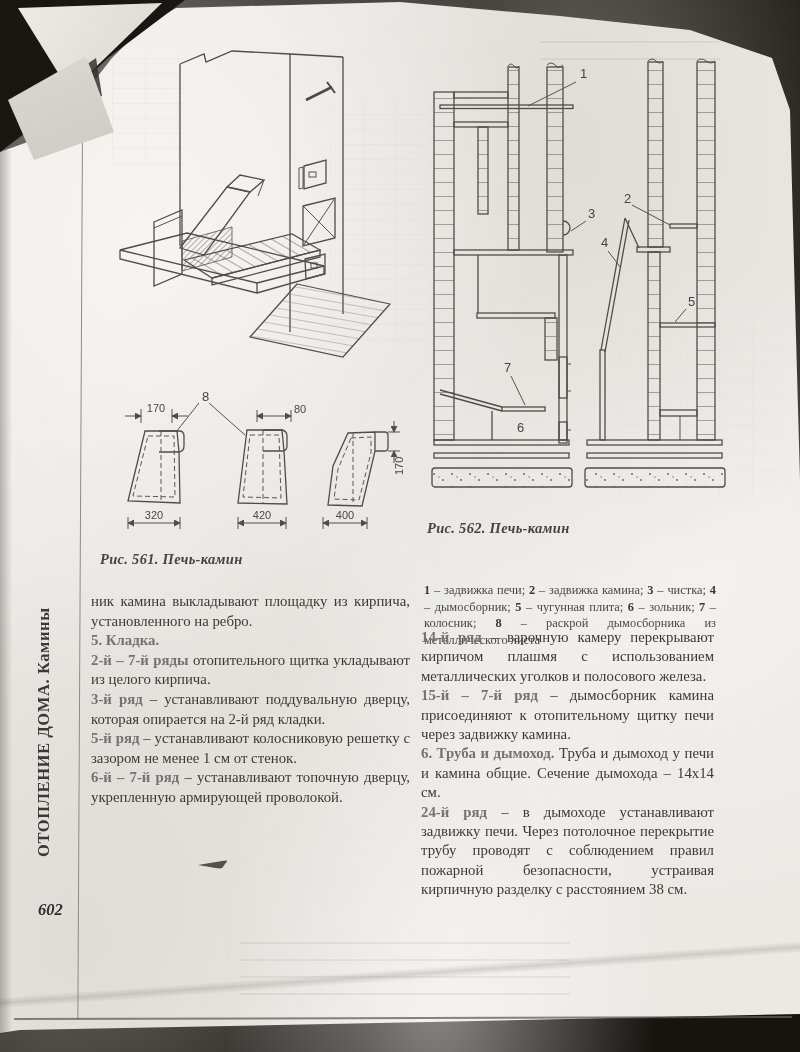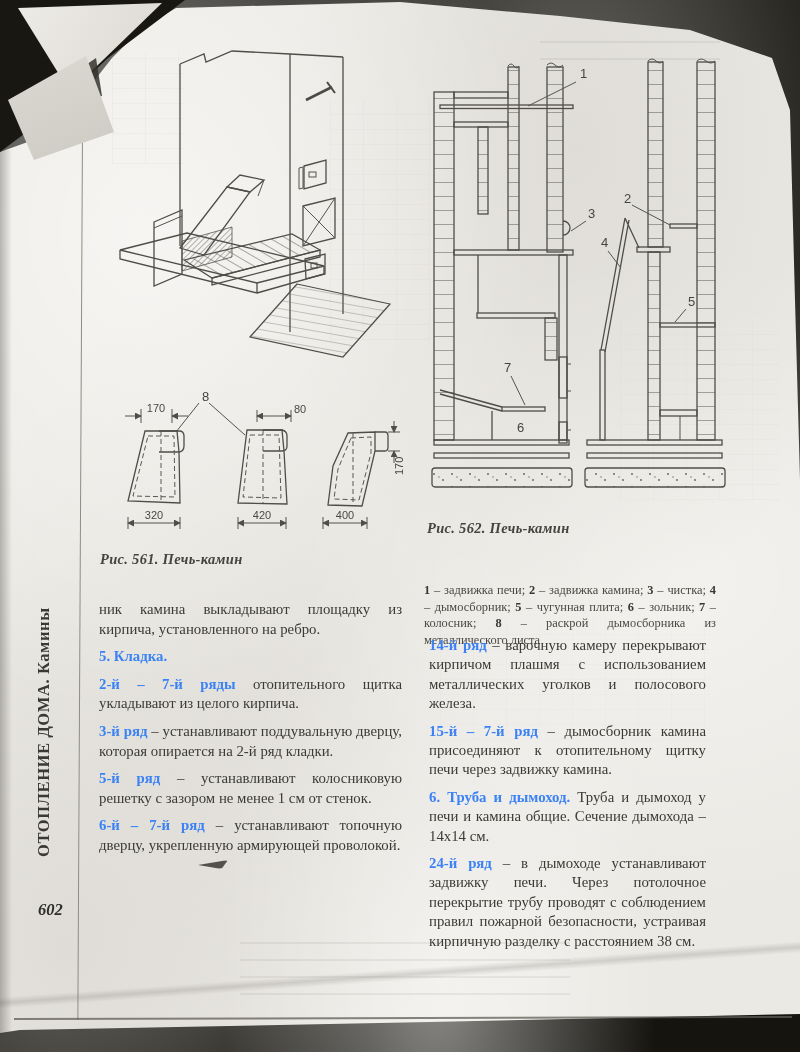--- a/index.html
+++ b/index.html
@@ -35,22 +35,22 @@
     clip-path:polygon(58px 84px,96px 58px,102px 96px,70px 104px);opacity:.85;}
 
   .margin-title{position:absolute;left:26px;top:556px;height:352px;width:36px;display:flex;align-items:center;justify-content:center;
     writing-mode:vertical-rl;transform:rotate(180deg);font-weight:bold;font-size:16.5px;letter-spacing:.6px;color:#3a3935;white-space:nowrap;}
   .page-num{position:absolute;left:38px;top:900px;font-weight:bold;font-size:16.5px;color:#2f2e2a;font-style:italic;}
 
   .caption{position:absolute;font-style:italic;font-size:14.5px;color:#45443e;letter-spacing:.3px;font-weight:600;text-align:right;}
   .legend{position:absolute;left:424px;top:546px;width:292px;font-size:12.4px;line-height:16.6px;color:#4a4943;text-align:justify;margin-top:36px;}
   .legend b{color:#393832;}
   .col{position:absolute;font-size:14.8px;line-height:19.6px;color:#3b3a35;text-align:justify;}
-  .col p{margin:8px;}
-  .col b{font-weight:bold;color:#3b82f6;}
+  .col p{margin:0;}
+  .col b{font-weight:bold;color:#737373;}
   .col-left{left:91px;top:592px;width:319px;}
   .col-right{left:421px;top:628px;width:293px;line-height:19.4px;}
 
   svg{position:absolute;overflow:visible;}
   .ln{stroke:#4f4d48;stroke-width:1.3;fill:none;}
   .thin{stroke:#55534d;stroke-width:1;fill:none;}
   .lad{stroke:#4f4d48;stroke-width:1.3;}
   .cl{font-family:"Liberation Sans",sans-serif;font-size:13px;fill:#454440;}
   .dm{font-family:"Liberation Sans",sans-serif;font-size:11px;fill:#4a4944;}
   .dash{stroke:#5a5852;stroke-width:1;fill:none;stroke-dasharray:5 3;}

